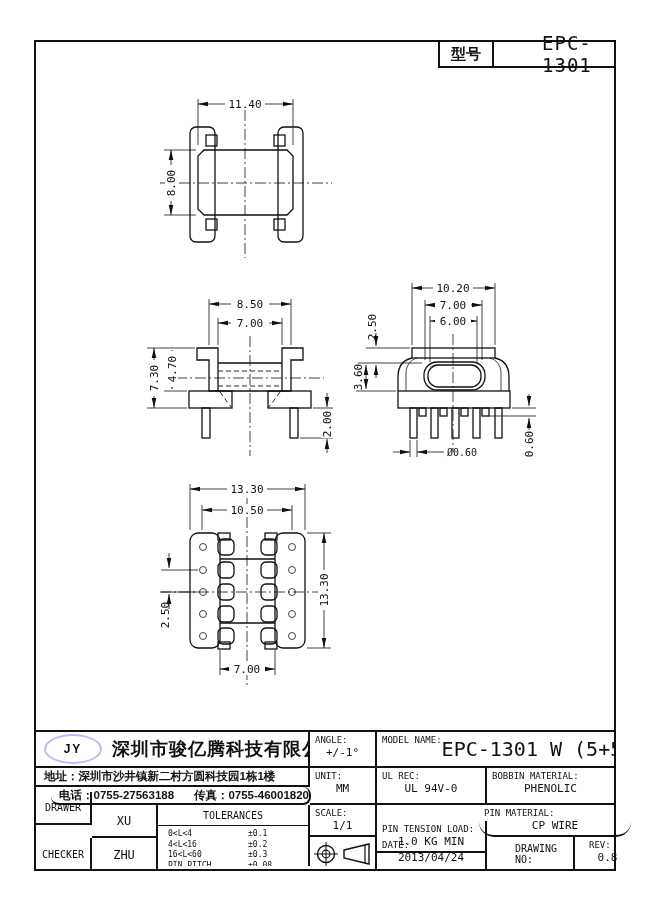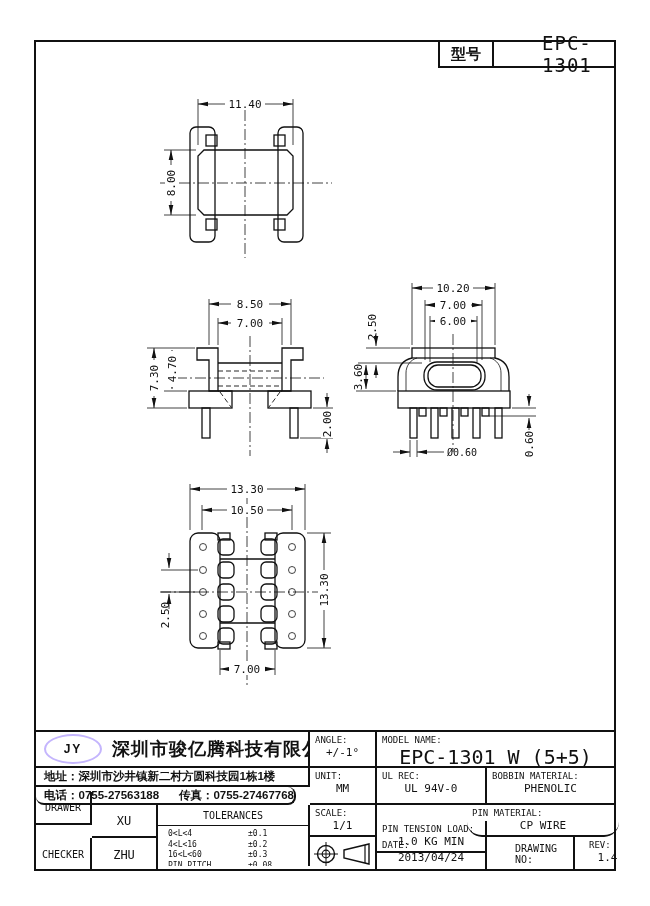--- a/index.html
+++ b/index.html
@@ -20,21 +20,21 @@
   .thin{fill:none;stroke:#111;stroke-width:0.8;}
   .cl{fill:none;stroke:#111;stroke-width:0.8;stroke-dasharray:11 3 2 3;}
   .hid{fill:none;stroke:#111;stroke-width:0.9;stroke-dasharray:5 3;}
   .dim{font:11px "DejaVu Sans Mono",monospace;fill:#111;text-anchor:middle;}
   .dims{font:10px "DejaVu Sans Mono",monospace;fill:#111;}
   
   .tblock{position:absolute;left:36px;top:730px;width:578px;height:139px;
           border-top:2px solid #111;box-sizing:border-box;background:#fff;}
   .cell{position:absolute;box-sizing:border-box;border-right:2px solid #111;
         border-bottom:2px solid #111;overflow:hidden;}
-  .cell.nr{border-right:none;flex-direction:column;} .cell.nb{border-bottom:none;}
+  .cell.nr{border-right:none;} .cell.nb{border-bottom:none;}
   .lbl{display:block;font:9px "DejaVu Sans Mono",monospace;padding:3px 0 0 5px;white-space:nowrap;}
   .val{display:block;text-align:center;font:11px "DejaVu Sans Mono",monospace;margin-top:1px;white-space:nowrap;}
   .company{display:flex;align-items:center;gap:10px;padding-left:8px;}
   .cname{font-size:18px;font-weight:bold;letter-spacing:1px;white-space:nowrap;}
   .jy{flex:0 0 auto;width:54px;height:26px;border:2px solid #c4b5fd;border-radius:50%;
       display:flex;align-items:center;justify-content:center;font-weight:bold;
       font-size:12px;letter-spacing:2px;font-family:"Liberation Sans",sans-serif;}
   .cnrow{display:flex;align-items:center;padding-left:8px;font-size:11.5px;font-weight:bold;white-space:nowrap;}
   .cnrow .gap{width:26px;}
   .ctr{display:flex;align-items:center;justify-content:center;font:10px "DejaVu Sans Mono",monospace;}
@@ -303,26 +303,26 @@
   <div class="tblock">
 
     <div class="cell company" style="left:0;top:0;width:274px;height:36px;">
       <span class="jy">JY</span>
       <span class="cname">深圳市骏亿腾科技有限公司</span>
     </div>
     <div class="cell cnrow" style="left:0;top:36px;width:274px;height:19px;">
       <span>地址：</span>
       <span>深圳市沙井镇新二村方圆科技园1栋1楼</span>
     </div>
-    <div class="cell cnrow" style="left:0;top:55px;width:260px;height:18px;border-radius:8px;">
+    <div class="cell cnrow" style="left:15px;top:55px;width:260px;height:18px;border-radius:8px;">
       <span>电话：</span>
       <span>0755-27563188</span>
       <span class="gap"></span>
       <span>传真：</span>
-      <span>0755-27467768</span>
+      <span>0755-46001820</span>
     </div>
     <div class="cell ctr" style="left:0;top:60px;width:56px;height:33px;">
       <span>DRAWER</span>
     </div>
     <div class="cell ctrv" style="left:56px;top:73px;width:66px;height:33px;">
       <span>XU</span>
     </div>
     <div class="cell ctr nb" style="left:0;top:106px;width:56px;height:33px;">
       <span>CHECKER</span>
     </div>
@@ -372,21 +372,21 @@
       <span class="val">PHENOLIC</span>
     </div>
     <div class="cell" style="left:274px;top:73px;width:67px;height:32px;">
       <span class="lbl">SCALE:</span>
       <span class="val">1/1</span>
     </div>
     <div class="cell" style="left:341px;top:73px;width:110px;height:32px;margin-top:16px;">
       <span class="lbl">PIN TENSION LOAD:</span>
       <span class="val">1.0 KG MIN</span>
     </div>
-    <div class="cell nr" style="left:431px;top:73px;width:152px;height:32px;border-radius:15px;">
+    <div class="cell nr" style="left:443px;top:73px;width:152px;height:32px;border-radius:15px;">
       <span class="lbl">PIN MATERIAL:</span>
       <span class="val">CP WIRE</span>
     </div>
     <div class="cell nb ctr" style="left:274px;top:105px;width:67px;height:34px;">
       <svg width="60" height="30" viewBox="0 0 60 30">
         <circle cx="13" cy="15" r="8.5" fill="none" stroke="#111" stroke-width="1.4"></circle>
         <circle cx="13" cy="15" r="3.8" fill="none" stroke="#111" stroke-width="1.2"></circle>
         <line x1="1" y1="15" x2="25" y2="15" stroke="#111" stroke-width="1"></line>
         <line x1="13" y1="3" x2="13" y2="27" stroke="#111" stroke-width="1"></line>
         <path d="M31,11 L56,5 L56,25 L31,19 Z" fill="none" stroke="#111" stroke-width="1.4"></path>
@@ -396,16 +396,16 @@
     <div class="cell nb" style="left:341px;top:105px;width:110px;height:34px;">
       <span class="lbl">DATE:</span>
       <span class="val">2013/04/24</span>
     </div>
     <div class="cell nb dnocell" style="left:451px;top:105px;width:80px;height:34px;">
       <span>DRAWING NO:</span>
       <span></span>
     </div>
     <div class="cell nb nr" style="left:548px;top:105px;width:47px;height:34px;">
       <span class="lbl">REV:</span>
-      <span class="val">1.4</span>
+      <span class="val">0.8</span>
     </div>
   </div>
 </div>
 
 </body></html>

